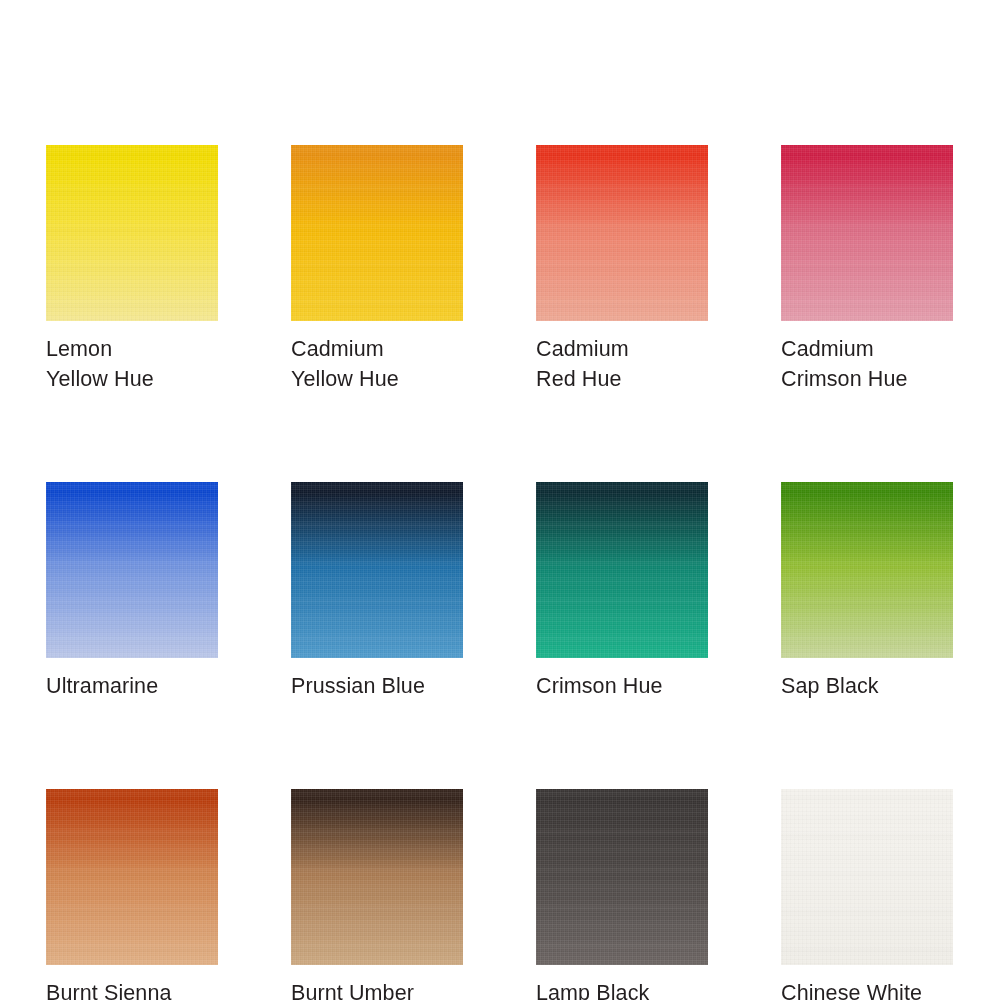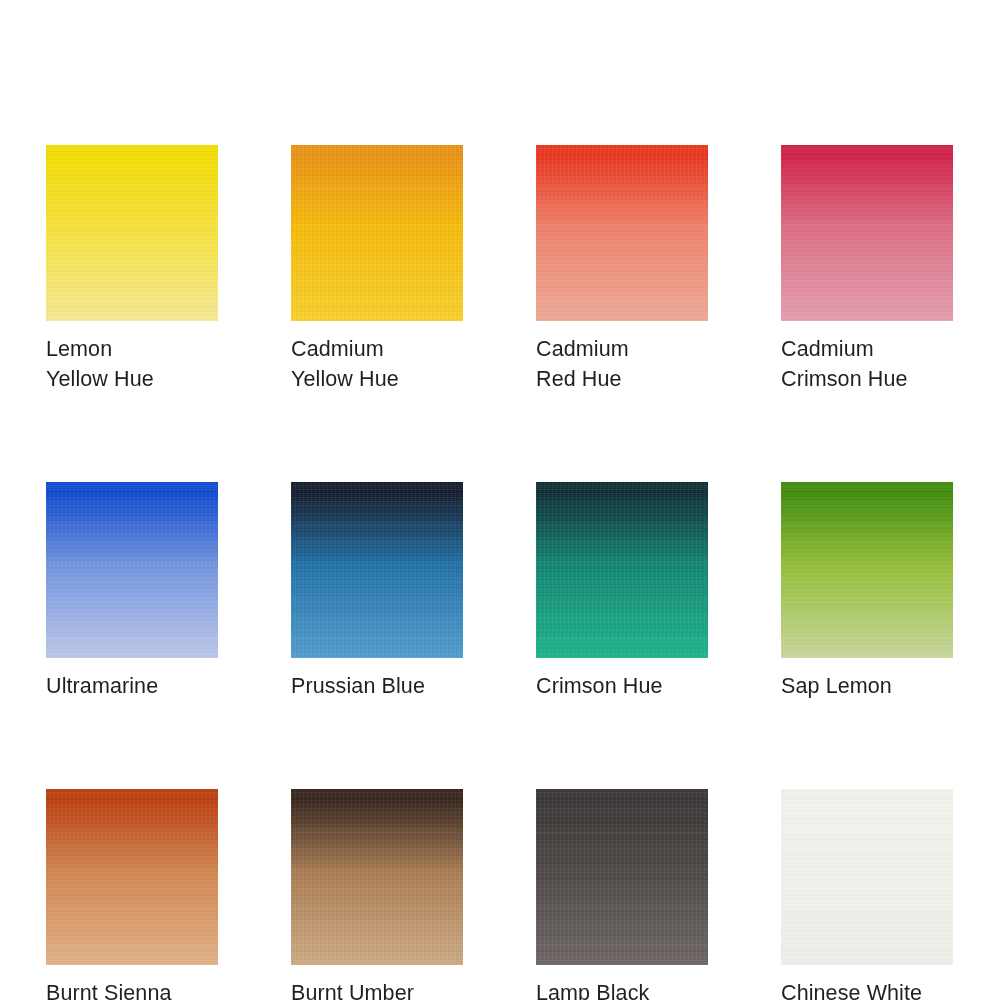--- a/index.html
+++ b/index.html
@@ -152,21 +152,21 @@
           <div class="streaks"></div>
           <div class="weave"></div>
         </div>
         <div class="swatch-label">Crimson Hue</div>
       </div>
       <div class="swatch-cell">
         <div class="swatch-chip" style="background: linear-gradient(rgb(60, 138, 9) 0%, rgb(60, 138, 9) 6%, rgb(147, 190, 51) 48%, rgb(199, 214, 154) 100%);">
           <div class="streaks"></div>
           <div class="weave"></div>
         </div>
-        <div class="swatch-label">Sap Lemon</div>
+        <div class="swatch-label">Sap Black</div>
       </div>
       <div class="swatch-cell">
         <div class="swatch-chip" style="background: linear-gradient(rgb(185, 60, 12) 0%, rgb(185, 60, 12) 6%, rgb(209, 132, 78) 48%, rgb(224, 175, 132) 100%);">
           <div class="streaks"></div>
           <div class="weave"></div>
         </div>
         <div class="swatch-label">Burnt Sienna</div>
       </div>
       <div class="swatch-cell">
         <div class="swatch-chip" style="background: linear-gradient(rgb(51, 34, 26) 0%, rgb(51, 34, 26) 6%, rgb(169, 122, 81) 48%, rgb(203, 168, 128) 100%);">

